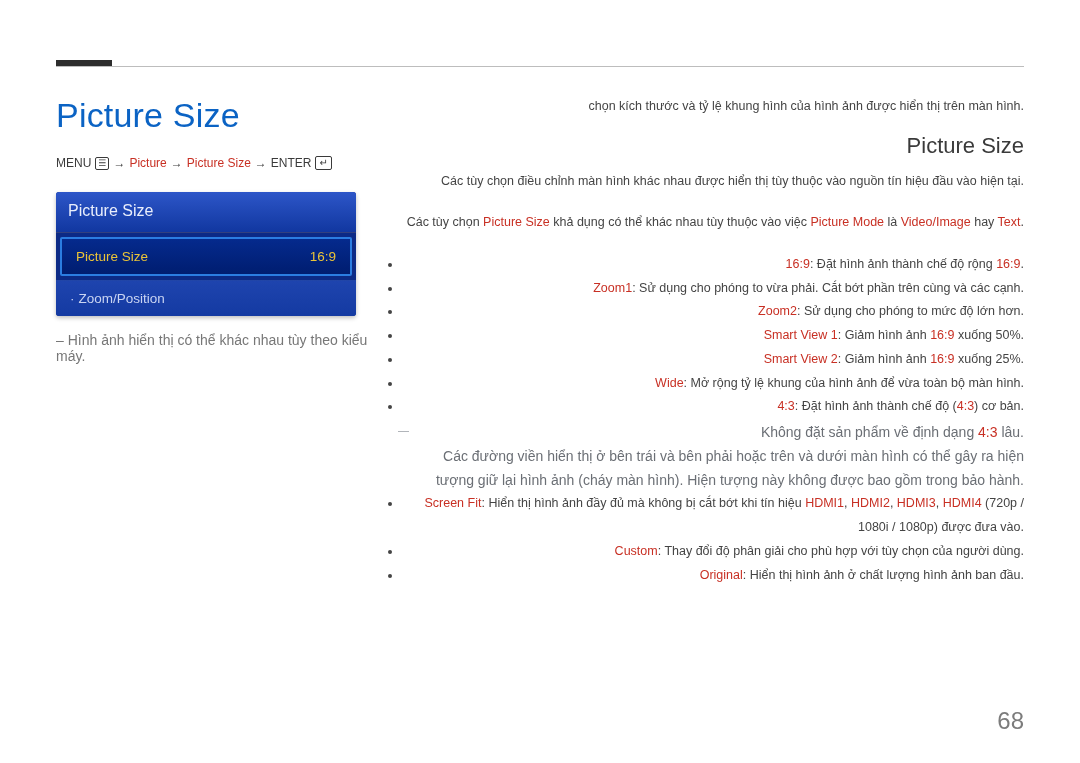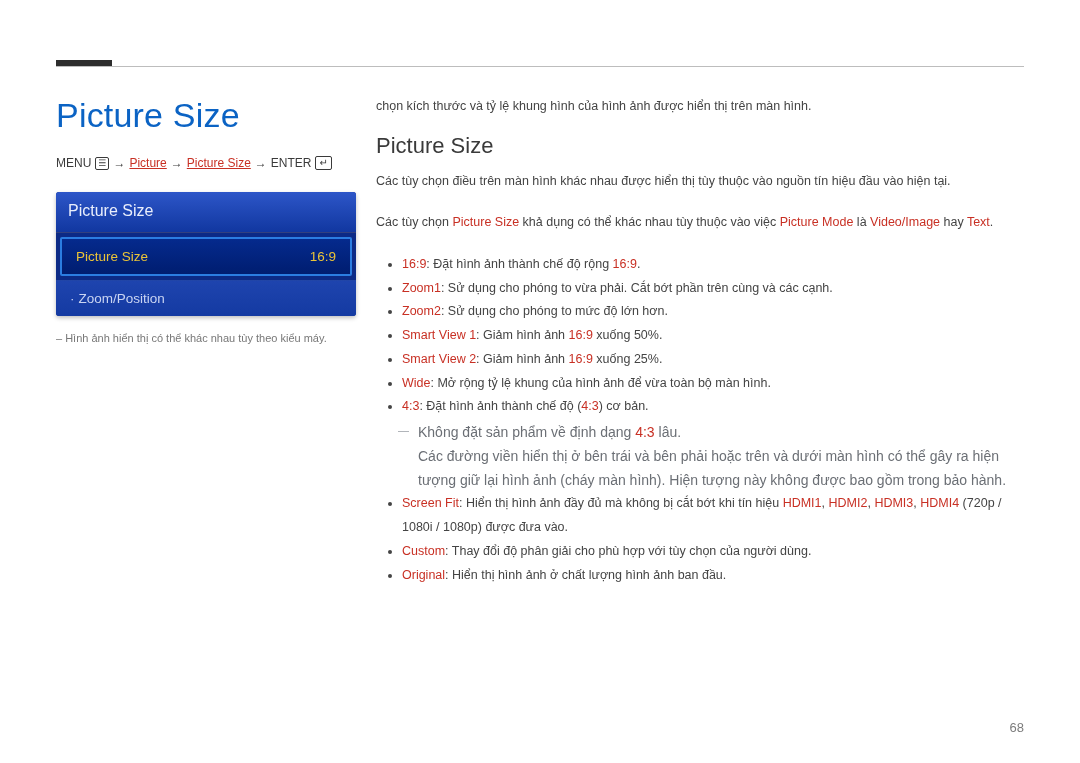--- a/index.html
+++ b/index.html
@@ -2,54 +2,54 @@
 <html><head>
 <meta charset="utf-8">
 <style>
   * { margin: 0; padding: 0; box-sizing: border-box; }
   html, body { width: 1080px; height: 763px; font-family: Arial, Helvetica, sans-serif; background: #fff; color: #3a3a3a; }
   .page { position: relative; width: 1080px; height: 763px; padding: 48px 56px 40px 56px; }
   .top-rule { position: absolute; left: 56px; right: 56px; top: 66px; border-top: 1px solid #bdbdbd; }
   .top-mark { position: absolute; left: 56px; top: 60px; width: 56px; height: 6px; background: #2d2d2d; }
   .colwrap { display: flex; padding-top: 48px; }
   .left { width: 320px; flex: 0 0 320px; }
-  .right { flex: 1 1 auto; }
+  .right { flex: 1 1 auto; text-align: right; }
   .h1 { font-size: 34px; font-weight: 400; color: #0b63c4; letter-spacing: 0.2px; margin-bottom: 18px; }
   .h2 { font-size: 22px; font-weight: 400; color: #3a3a3a; margin: 4px 0 12px 0; }
   .crumb { font-size: 12px; color: #3a3a3a; display: inline-flex; align-items: flex-end; gap: 4px; margin-bottom: 22px; }
-  .crumb .hl { color: #c83024; text-decoration: underline; }
+  .crumb .hl { color: #c83024; }
   .crumb .ico { display: inline-block; border: 1px solid #3a3a3a; border-radius: 2px; padding: 0 2px; font-size: 9px; line-height: 11px; }
   .crumb .ico-enter { display:inline-block; border:1px solid #3a3a3a; border-radius:2px; padding:0 3px; font-size:10px; line-height:12px; }
   .arrow { color:#3a3a3a; }
 
   
   .panel { width: 300px; background: #0c2a86; border-radius: 3px; overflow: hidden; box-shadow: 0 2px 4px rgba(0,0,0,.25); }
   .panel-title { color: #e9eefc; font-size: 16px; font-weight: 400; padding: 10px 12px 12px 12px; background: linear-gradient(#2d56c8,#1137a0); border-bottom: 1px solid #32407f; }
   .row { display: flex; justify-content: space-between; align-items: center; padding: 10px 14px; color: #d9e1f8; font-size: 13.5px; }
   .row.sel { background: linear-gradient(#052a8d,#001d70); border: 2px solid #2b7de1; margin: 4px; border-radius: 2px; color: #eac338; font-weight: 500; }
   .row.sel .val { color: #eac338; }
   .row .label { white-space: nowrap; overflow: hidden; text-overflow: ellipsis; }
   .row .val { color: #d9e1f8; }
   .row.plain { background: linear-gradient(#1e44ae,#143aa2); border-top: 1px solid rgba(255,255,255,0.06); }
   .row.zoom { color: #c9d4f2; }
   .row.res { }
   .row .dot { color: #cfd8f5; margin-right: 4px; }
 
-  .footnote { font-size: 11px; color: #777; margin-top: 16px; }
+  .footnote { font-size: 14px; color: #777; margin-top: 16px; }
 
   
   .para { font-size: 12.5px; line-height: 1.7; color: #444; }
   .hlr { color: #c83024; }
   .ul { list-style: disc; padding-left: 26px; margin-top: 20px; }
   .ul > li { font-size: 12.5px; line-height: 1.9; color: #444; }
   .sub { list-style: none; padding-left: 0; margin-top: 2px; }
   .sub > li { font-size: 14px; color: #6b6f75; line-height: 1.7; position: relative; padding-left: 16px; }
   .sub > li::before { content: "—"; position: absolute; left: -4px; top: 0; color: #9aa0a6; font-size: 11px; }
 
-  .page-num { position: absolute; right: 56px; bottom: 28px; font-size: 13px; color: #7c7c7c; }
+  .page-num { position: absolute; right: 56px; bottom: 28px; font-size: 24px; color: #7c7c7c; }
 </style>
 </head>
 <body>
 
 <div class="page">
   <div class="top-rule"></div>
   <div class="top-mark"></div>
 
   <div class="colwrap">
 
@@ -84,21 +84,21 @@
       </div>
 
       <div class="footnote">– Hình ảnh hiển thị có thể khác nhau tùy theo kiểu máy.</div>
     </div>
 
     <div class="right">
       <div class="para">chọn kích thước và tỷ lệ khung hình của hình ảnh được hiển thị trên màn hình.</div>
 
       <div class="h2" style="margin-top:16px;">Picture Size</div>
 
-      <div class="para">Các tùy chọn điều trên màn hình khác nhau được hiển thị tùy thuộc vào nguồn tín hiệu đầu vào hiện tại.</div>
+      <div class="para">Các tùy chọn điều chỉnh màn hình khác nhau được hiển thị tùy thuộc vào nguồn tín hiệu đầu vào hiện tại.</div>
 
       <div class="para" style="margin-top:19px;">
         <span>Các tùy chọn </span><span class="hlr">Picture Size</span><span> khả dụng có thể khác nhau tùy thuộc vào việc </span><span class="hlr">Picture Mode</span><span> là </span><span class="hlr">Video/Image</span><span> hay </span><span class="hlr">Text</span><span>.</span>
       </div>
 
       <ul class="ul">
         <li><span class="hlr">16:9</span><span>: Đặt hình ảnh thành chế độ rộng </span><span class="hlr">16:9</span><span>.</span></li>
         <li><span class="hlr">Zoom1</span><span>: Sử dụng cho phóng to vừa phải. Cắt bớt phần trên cùng và các cạnh.</span></li>
         <li><span class="hlr">Zoom2</span><span>: Sử dụng cho phóng to mức độ lớn hơn.</span></li>
         <li><span class="hlr">Smart View 1</span><span>: Giảm hình ảnh </span><span class="hlr">16:9</span><span> xuống 50%.</span></li>

